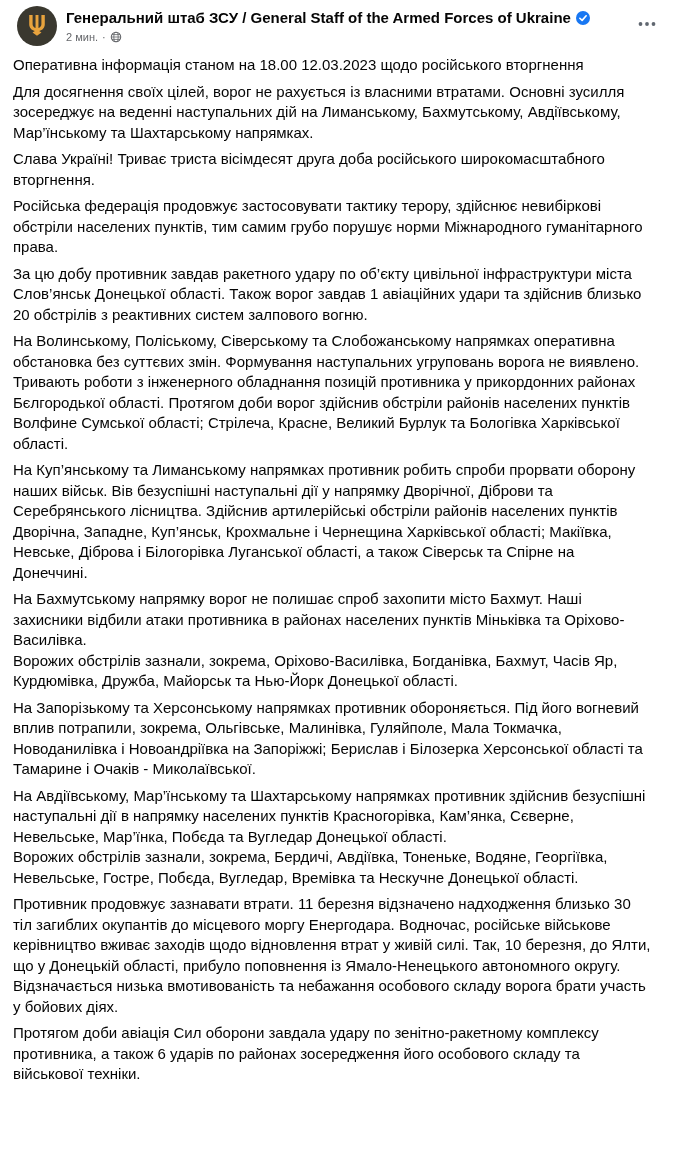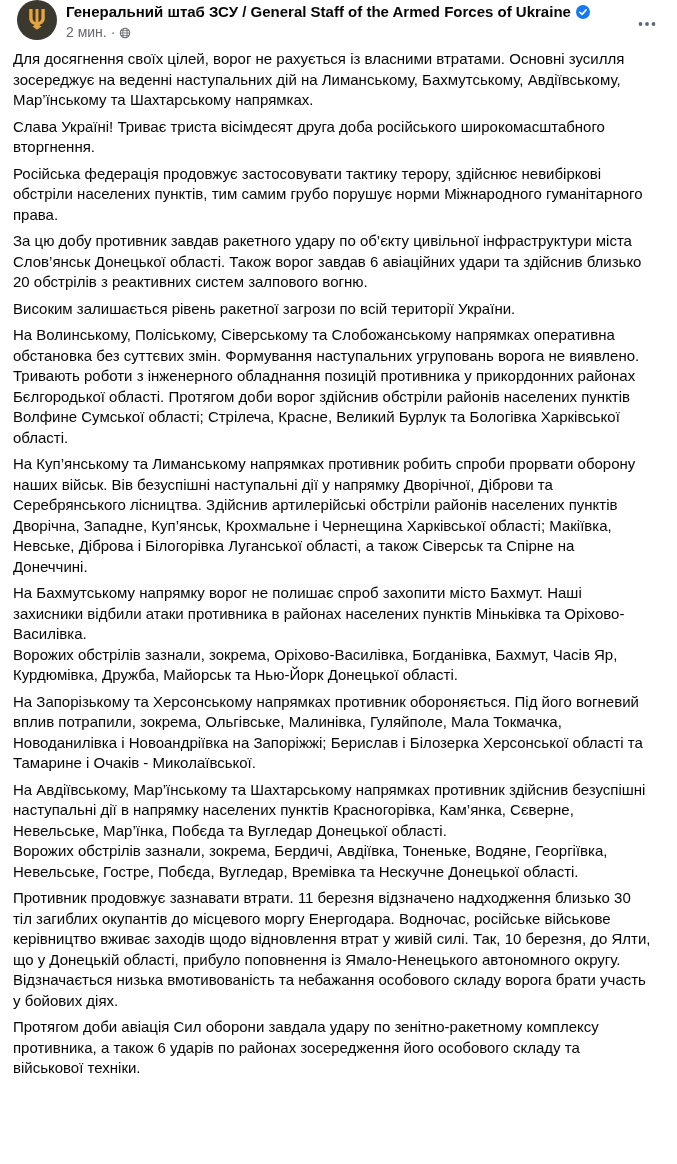--- a/index.html
+++ b/index.html
@@ -7,22 +7,22 @@
   body {
     width: 677px;
     font-family: "Liberation Sans", "DejaVu Sans", sans-serif;
     color: #050505;
   }
   .post { width: 677px; background: #ffffff; }
 
   
   .header {
     display: flex;
-    align-items: flex-end;
-    padding: 0 14px 2px 17px;
+    align-items: flex-start;
+    padding: 6px 14px 2px 17px;
   }
   .avatar {
     width: 40px; height: 40px;
     border-radius: 50%;
     background: #3a382f;
     display: flex; align-items: center; justify-content: center;
     flex: 0 0 auto;
     cursor: pointer;
   }
   .header-text { margin-left: 9px; flex: 1 1 auto; min-width: 0; }
@@ -31,21 +31,21 @@
     font-size: 15px;
     font-weight: 700;
     line-height: 19px;
     color: #050505;
     cursor: pointer;
   }
   .verified { display: inline-flex; flex: 0 0 auto; margin-top: 1px; }
   .meta-row {
     display: flex; align-items: center; gap: 4px;
     margin-top: 3px;
-    font-size: 14px;
+    font-size: 11px;
     color: #65676b;
   }
   .meta-row .sep { color: #65676b; }
   .globe { display: inline-flex; margin-top: 1px; }
   .more-btn {
     margin-left: auto;
     flex: 0 0 auto;
     width: 32px; height: 32px;
     margin-top: 2px;
     display: flex; align-items: center; justify-content: center;
@@ -110,25 +110,25 @@
           <circle cx="3.5" cy="10" r="1.9"></circle>
           <circle cx="10" cy="10" r="1.9"></circle>
           <circle cx="16.5" cy="10" r="1.9"></circle>
         </svg>
       </span>
     </div>
 
   </div>
 
   <div class="body-text">
+      <p class="post-paragraph">Оперативна інформація станом на 18.00 12.03.2023 щодо російського вторгнення</p>
       <p class="post-paragraph">Для досягнення своїх цілей, ворог не рахується із власними втратами. Основні зусилля зосереджує на веденні наступальних дій на Лиманському, Бахмутському, Авдіївському, Мар’їнському та Шахтарському напрямках.</p>
       <p class="post-paragraph">Слава Україні! Триває триста вісімдесят друга доба російського широкомасштабного вторгнення.</p>
       <p class="post-paragraph">Російська федерація продовжує застосовувати тактику терору, здійснює невибіркові обстріли населених пунктів, тим самим грубо порушує норми Міжнародного гуманітарного права.</p>
-      <p class="post-paragraph">За цю добу противник завдав ракетного удару по об’єкту цивільної інфраструктури міста Слов’янськ Донецької області. Також ворог завдав 6 авіаційних удари та здійснив близько 20 обстрілів з реактивних систем залпового вогню.</p>
-      <p class="post-paragraph">Високим залишається рівень ракетної загрози по всій території України.</p>
+      <p class="post-paragraph">За цю добу противник завдав ракетного удару по об’єкту цивільної інфраструктури міста Слов’янськ Донецької області. Також ворог завдав 1 авіаційних удари та здійснив близько 20 обстрілів з реактивних систем залпового вогню.</p>
       <p class="post-paragraph">На Волинському, Поліському, Сіверському та Слобожанському напрямках оперативна обстановка без суттєвих змін. Формування наступальних угруповань ворога не виявлено. Тривають роботи з інженерного обладнання позицій противника у прикордонних районах Бєлгородької області. Протягом доби ворог здійснив обстріли районів населених пунктів Волфине Сумської області; Стрілеча, Красне, Великий Бурлук та Бологівка Харківської області.</p>
       <p class="post-paragraph">На Куп’янському та Лиманському напрямках противник робить спроби прорвати оборону наших військ. Вів безуспішні наступальні дії у напрямку Дворічної, Діброви та Серебрянського лісництва. Здійснив артилерійські обстріли районів населених пунктів Дворічна, Западне, Куп’янськ, Крохмальне і Чернещина Харківської області; Макіївка, Невське, Діброва і Білогорівка Луганської області, а також Сіверськ та Спірне на Донеччині.</p>
       <p class="post-paragraph">На Бахмутському напрямку ворог не полишає спроб захопити місто Бахмут. Наші захисники відбили атаки противника в районах населених пунктів Міньківка та Оріхово-Василівка.
 Ворожих обстрілів зазнали, зокрема, Оріхово-Василівка, Богданівка, Бахмут, Часів Яр, Курдюмівка, Дружба, Майорськ та Нью-Йорк Донецької області.</p>
       <p class="post-paragraph">На Запорізькому та Херсонському напрямках противник обороняється. Під його вогневий вплив потрапили, зокрема, Ольгівське, Малинівка, Гуляйполе, Мала Токмачка, Новоданилівка і Новоандріївка на Запоріжжі; Берислав і Білозерка Херсонської області та Тамарине і Очаків - Миколаївської.</p>
       <p class="post-paragraph">На Авдіївському, Мар’їнському та Шахтарському напрямках противник здійснив безуспішні наступальні дії в напрямку населених пунктів Красногорівка, Кам’янка, Сєверне, Невельське, Мар’їнка, Побєда та Вугледар Донецької області.
 Ворожих обстрілів зазнали, зокрема, Бердичі, Авдіївка, Тоненьке, Водяне, Георгіївка, Невельське, Гостре, Побєда, Вугледар, Времівка та Нескучне Донецької області.</p>
       <p class="post-paragraph">Противник продовжує зазнавати втрати. 11 березня відзначено надходження близько 30 тіл загиблих окупантів до місцевого моргу Енергодара. Водночас, російське військове керівництво вживає заходів щодо відновлення втрат у живій силі. Так, 10 березня, до Ялти, що у Донецькій області, прибуло поповнення із Ямало-Ненецького автономного округу. Відзначається низька вмотивованість та небажання особового складу ворога брати участь у бойових діях.</p>
       <p class="post-paragraph">Протягом доби авіація Сил оборони завдала удару по зенітно-ракетному комплексу противника, а також 6 ударів по районах зосередження його особового складу та військової техніки.</p>
     </div>

